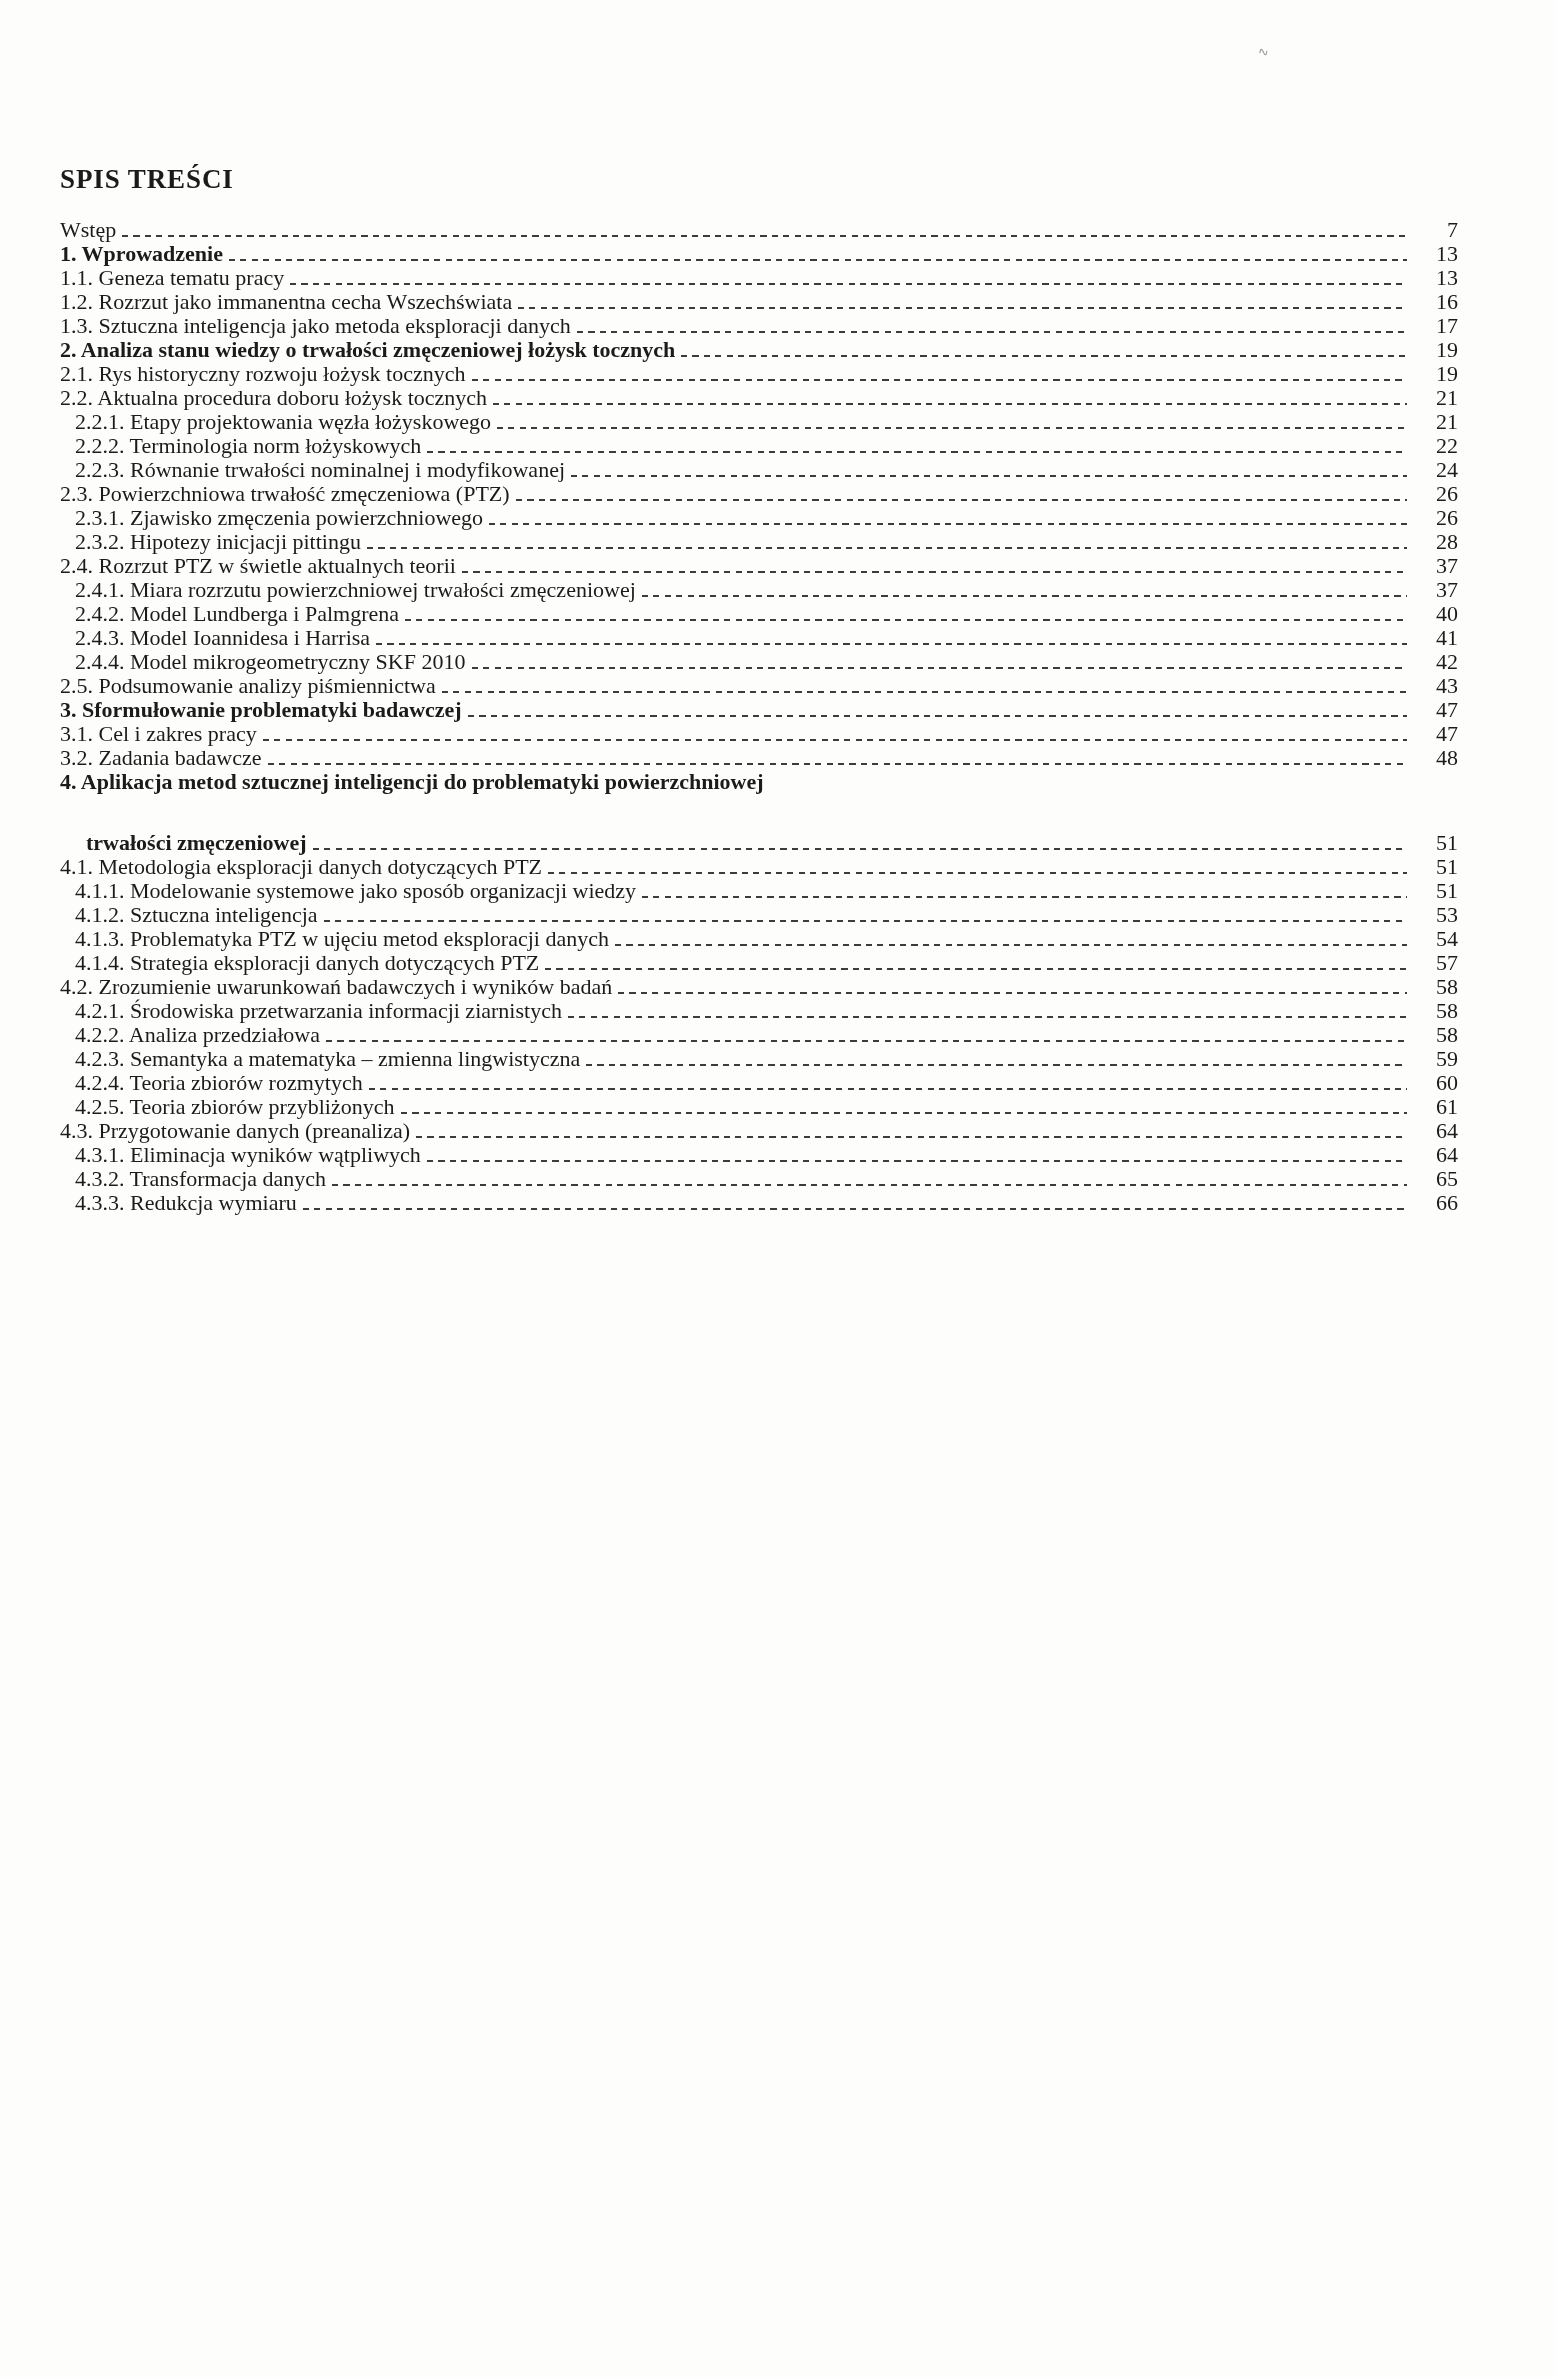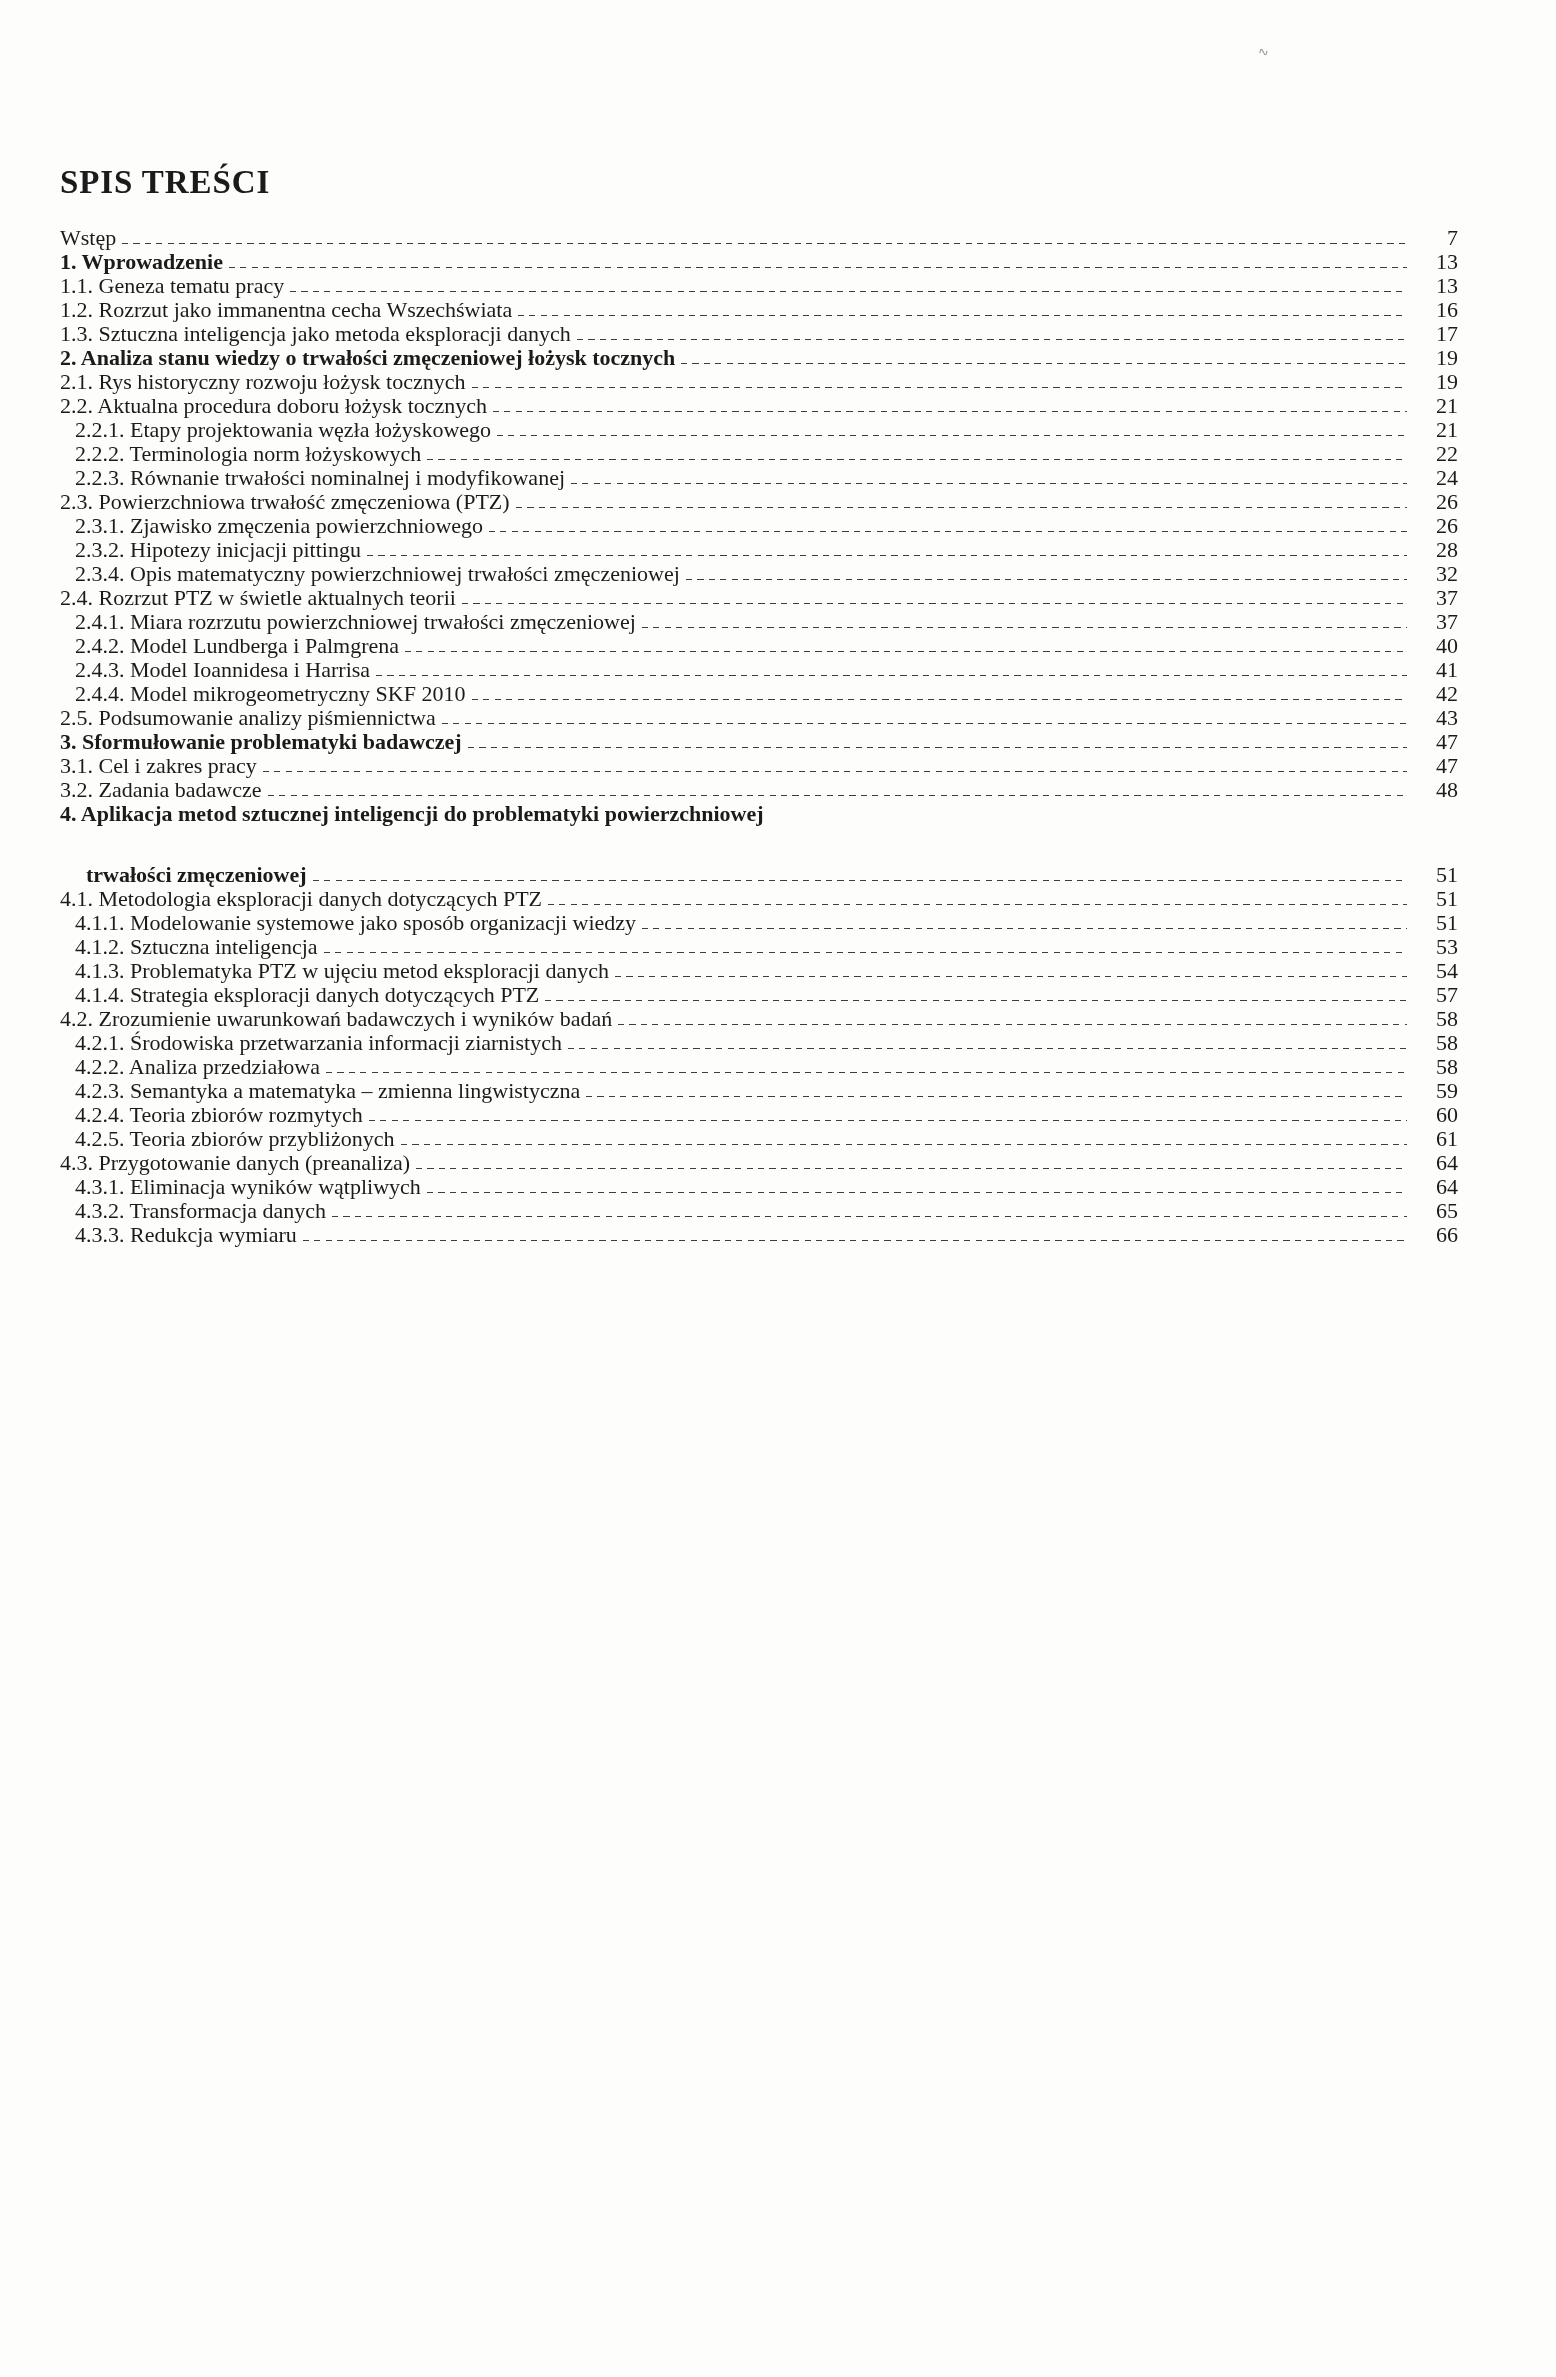--- a/index.html
+++ b/index.html
@@ -12,21 +12,21 @@
   }
   .sheet {
     position: relative;
     width: 1556px; height: 2377px;
     background: #fdfdfb;
     color: #1b1b1b;
     padding: 163px 98px 0 60px;
     overflow: hidden;
   }
   .title {
-    font-size: 33px;
+    font-size: 27px;
     font-weight: 700;
     letter-spacing: 0.9px;
     line-height: 1.2;
     margin: 0 0 23px 0;
   }
   .toc { width: 100%; }
   .row {
     display: flex;
     align-items: baseline;
     height: 24px;
@@ -130,25 +130,20 @@
       <div class="row ind1">
         <span class="t">2.3.1. Zjawisko zmęczenia powierzchniowego</span>
         <span class="leader"></span>
         <span class="p">26</span>
       </div>
       <div class="row ind1">
         <span class="t">2.3.2. Hipotezy inicjacji pittingu</span>
         <span class="leader"></span>
         <span class="p">28</span>
       </div>
-      <div class="row ind1">
-        <span class="t">2.3.4. Opis matematyczny powierzchniowej trwałości zmęczeniowej</span>
-        <span class="leader"></span>
-        <span class="p">32</span>
-      </div>
       <div class="row ind0">
         <span class="t">2.4. Rozrzut PTZ w świetle aktualnych teorii</span>
         <span class="leader"></span>
         <span class="p">37</span>
       </div>
       <div class="row ind1">
         <span class="t">2.4.1. Miara rozrzutu powierzchniowej trwałości zmęczeniowej</span>
         <span class="leader"></span>
         <span class="p">37</span>
       </div>

